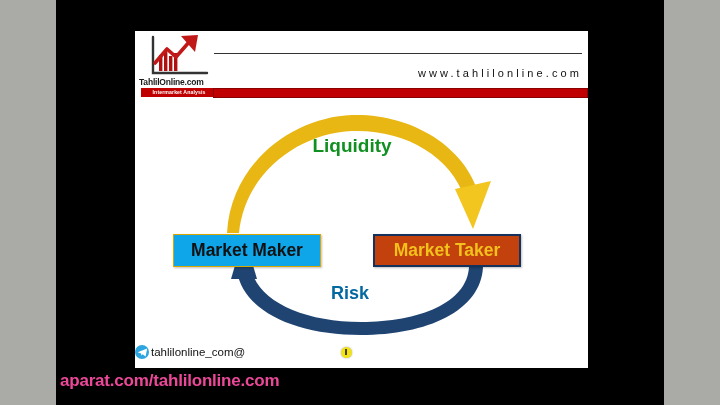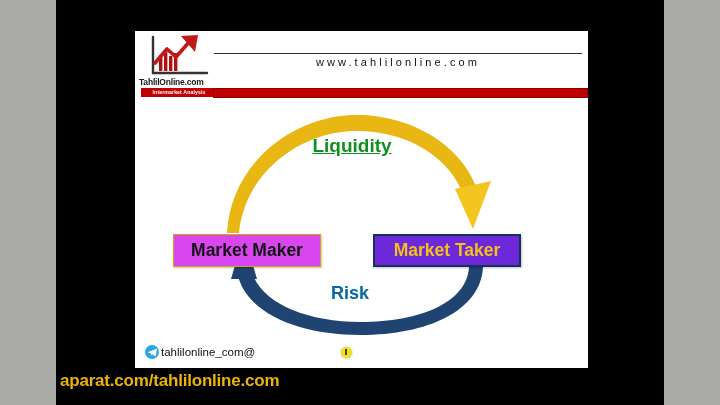--- a/index.html
+++ b/index.html
@@ -99,23 +99,23 @@
     position: absolute;
     left: 79px;
     top: 22px;
     width: 368px;
     height: 1px;
     background: #333333;
   }
   #site-url {
     position: absolute;
     left: 79px;
-    top: 25px;
+    top: 36px;
     width: 368px;
-    text-align: center;
+    text-align: right;
     font-size: 11px;
     letter-spacing: 3.1px;
     color: #111111;
     font-weight: 500;
     white-space: nowrap;
   }
   #header-bar {
     position: absolute;
     left: 78px;
     top: 57px;
@@ -141,53 +141,52 @@
     box-sizing: border-box;
     text-align: center;
     white-space: nowrap;
     font-weight: bold;
   }
   #node-maker {
     left: 38px;
     top: 131px;
     width: 148px;
     height: 33px;
-    background: #d946ef;
+    background: #0ea5e9;
     border: 1px solid #d9a800;
     color: #111111;
     font-size: 17.5px;
     line-height: 31px;
     box-shadow: 1px 1px 2px rgba(0,0,0,0.25);
   }
   #node-taker {
     left: 238px;
     top: 131px;
     width: 148px;
     height: 33px;
-    background: #6d28d9;
+    background: #c2410c;
     border: 2px solid #15325c;
     color: #f2c11c;
     font-size: 17.5px;
     line-height: 29px;
     box-shadow: 1px 1px 2px rgba(0,0,0,0.25);
   }
 
   .edge-label {
     position: absolute;
     white-space: nowrap;
     font-weight: bold;
     text-align: center;
   }
   #label-liquidity {
     left: 142px;
     top: 32px;
     width: 150px;
     font-size: 19px;
     color: #119022;
-    text-decoration: underline;
   }
   #label-risk {
     left: 160px;
     top: 180px;
     width: 110px;
     font-size: 18px;
     color: #0369a1;
   }
 
   
@@ -207,21 +206,21 @@
     left: 4px;
     top: 2px;
     width: 2px;
     height: 6px;
     background: #4a4200;
   }
 
   
   #telegram-row {
     position: absolute;
-    left: 10px;
+    left: 0;
     top: 312px;
     height: 18px;
     display: flex;
     align-items: center;
   }
   #telegram-icon {
     width: 14px;
     height: 14px;
     border-radius: 50%;
     background: #2ca5e0;
@@ -240,21 +239,21 @@
     white-space: nowrap;
   }
 
   
   #watermark {
     position: absolute;
     left: 60px;
     top: 371px;
     font-size: 17px;
     font-weight: bold;
-    color: #eab308;
+    color: #ec4899;
     letter-spacing: -0.2px;
     white-space: nowrap;
   }
 </style>
 </head>
 <body>
 
 <div id="screen">
 
   <div class="gutter" id="gutter-left"></div>

